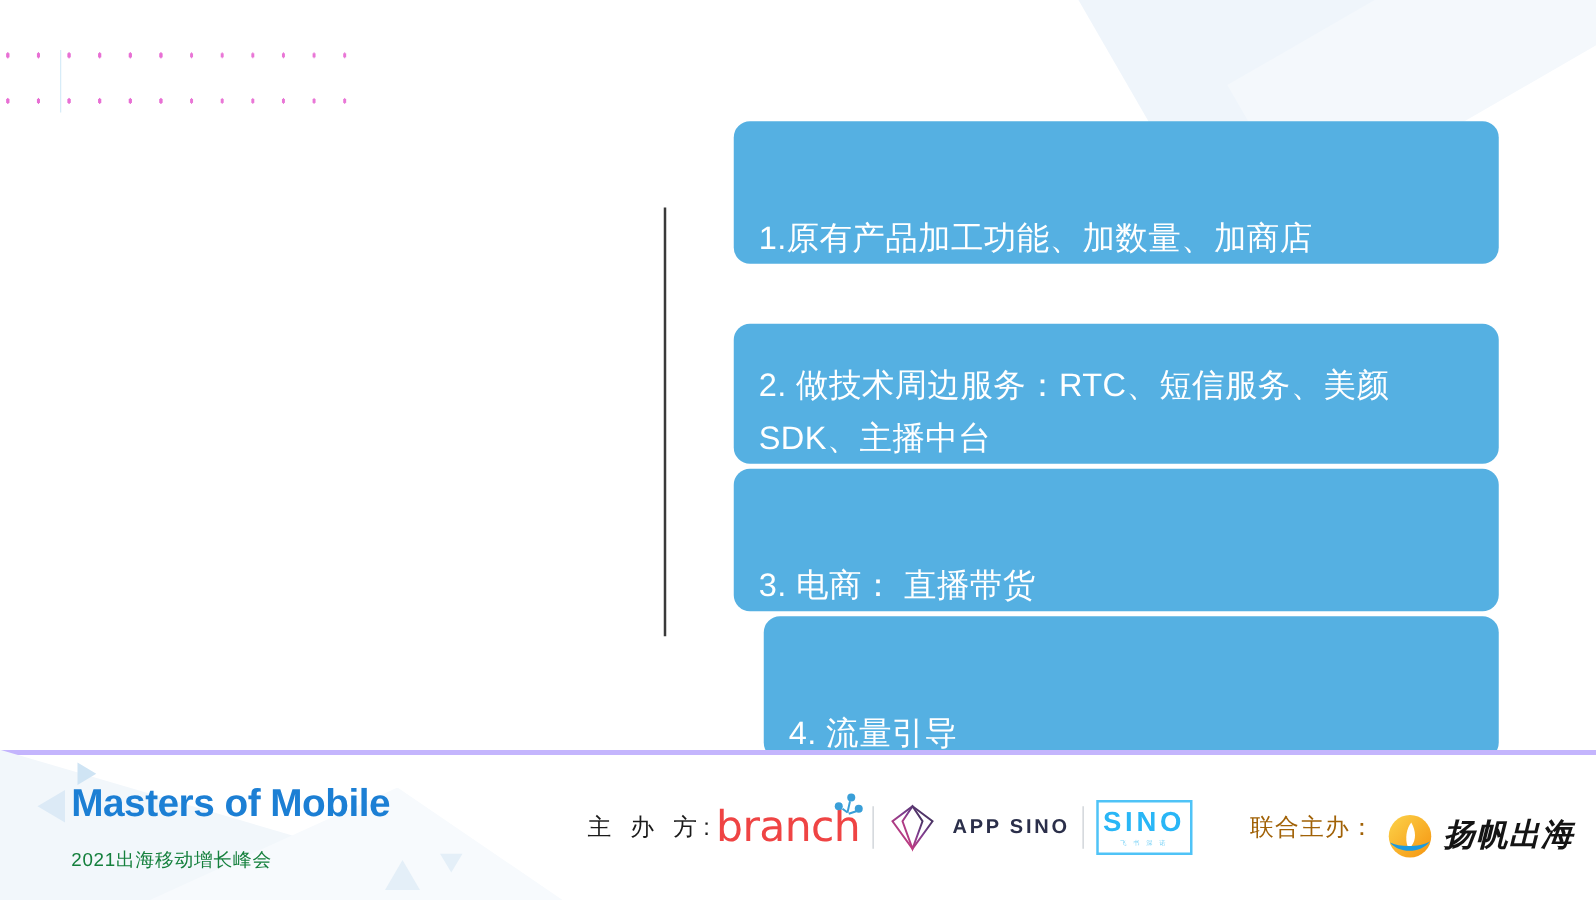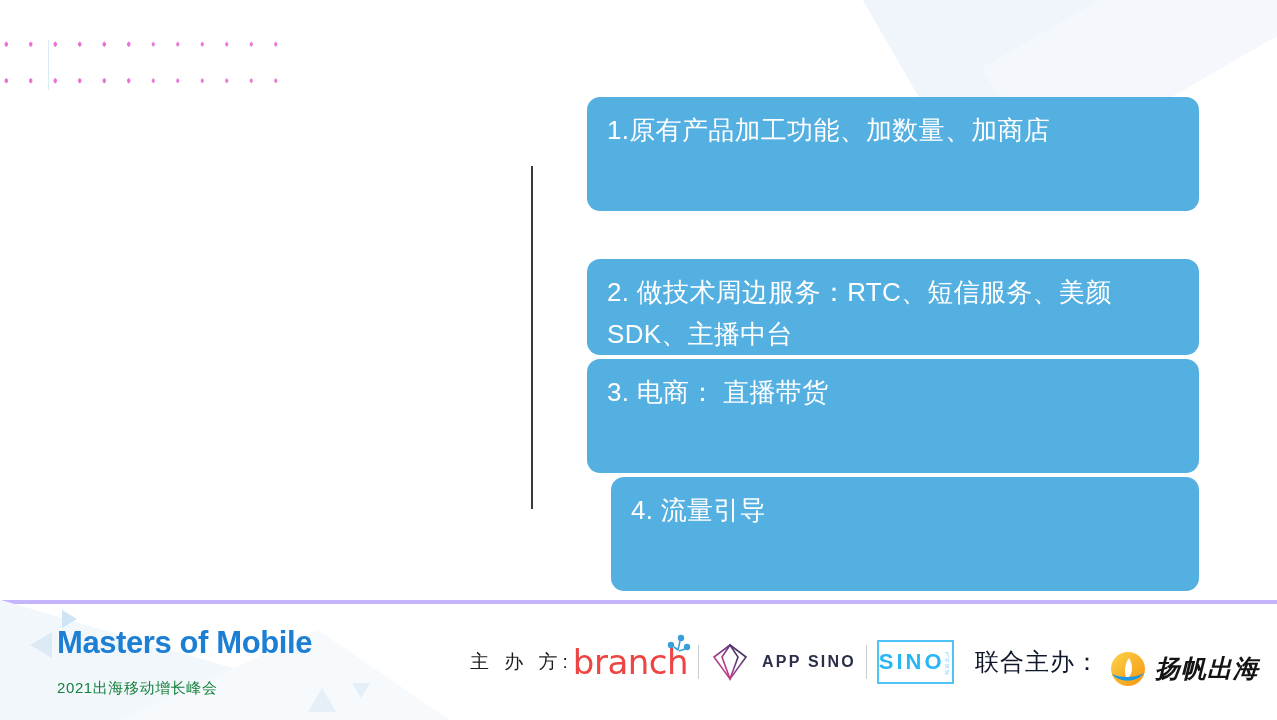--- a/index.html
+++ b/index.html
@@ -107,27 +107,27 @@
     width: 612px;
   }
   .card {
     background: #55b0e2;
     border-radius: 13px;
     color: #ffffff;
     font-size: 26px;
     line-height: 1.62;
     box-sizing: border-box;
     display: flex;
-    align-items: flex-start;
-    padding: 12px 20px;
+    align-items: flex-end;
+    padding: 0 20px;
     margin-bottom: 4px;
     letter-spacing: .3px;
   }
   .card-1 { height: 114px; }
-  .card-2 { height: 96px; margin-top: 48px; }
+  .card-2 { height: 112px; margin-top: 48px; }
   .card-3 { height: 114px; }
   .card-4 { height: 114px; margin-left: 24px; }
   .card-text { display: block; width: 100%; }
 
   
   .footer {
     position: absolute;
     left: 0;
     bottom: 0;
     width: 1277px;
@@ -245,20 +245,21 @@
     font-size: 16px;
     font-weight: bold;
     color: #2b2f4a;
     letter-spacing: 2.2px;
   }
   .sino-box {
     border: 2px solid #4fc3f7;
     width: 73px;
     height: 40px;
     display: flex;
+    flex-direction: column;
     align-items: center;
     justify-content: center;
     position: relative;
   }
   .sino-text {
     color: #29b6f6;
     font-size: 22px;
     font-weight: bold;
     letter-spacing: 3px;
     line-height: 1;
@@ -274,22 +275,22 @@
     position: absolute;
     right: 18px;
     bottom: 0;
     height: 116px;
     display: flex;
     align-items: center;
     gap: 10px;
     z-index: 5;
   }
   .coorg-label {
-    font-size: 24px;
-    color: #0f172a;
+    font-size: 19px;
+    color: #a16207;
     letter-spacing: 1px;
     white-space: nowrap;
     margin-left: 25px;
   }
   .yf-logo {
     display: flex;
     align-items: center;
     gap: 9px;
     margin-top: 13px;
   }

